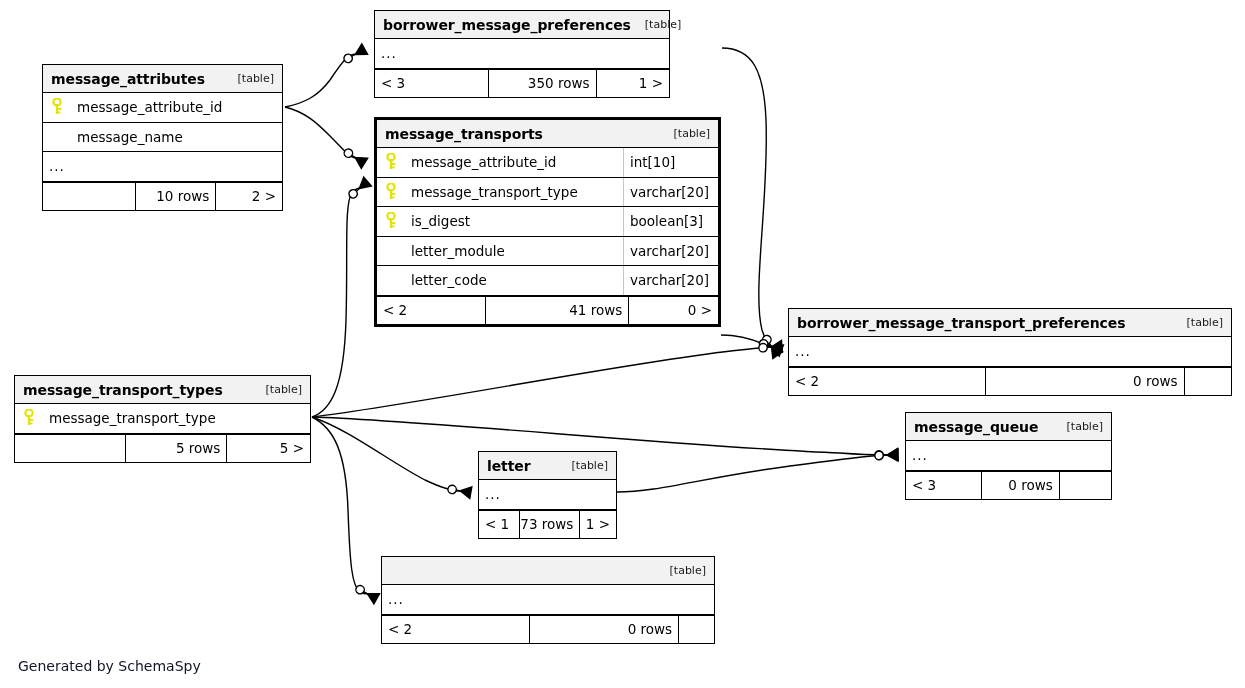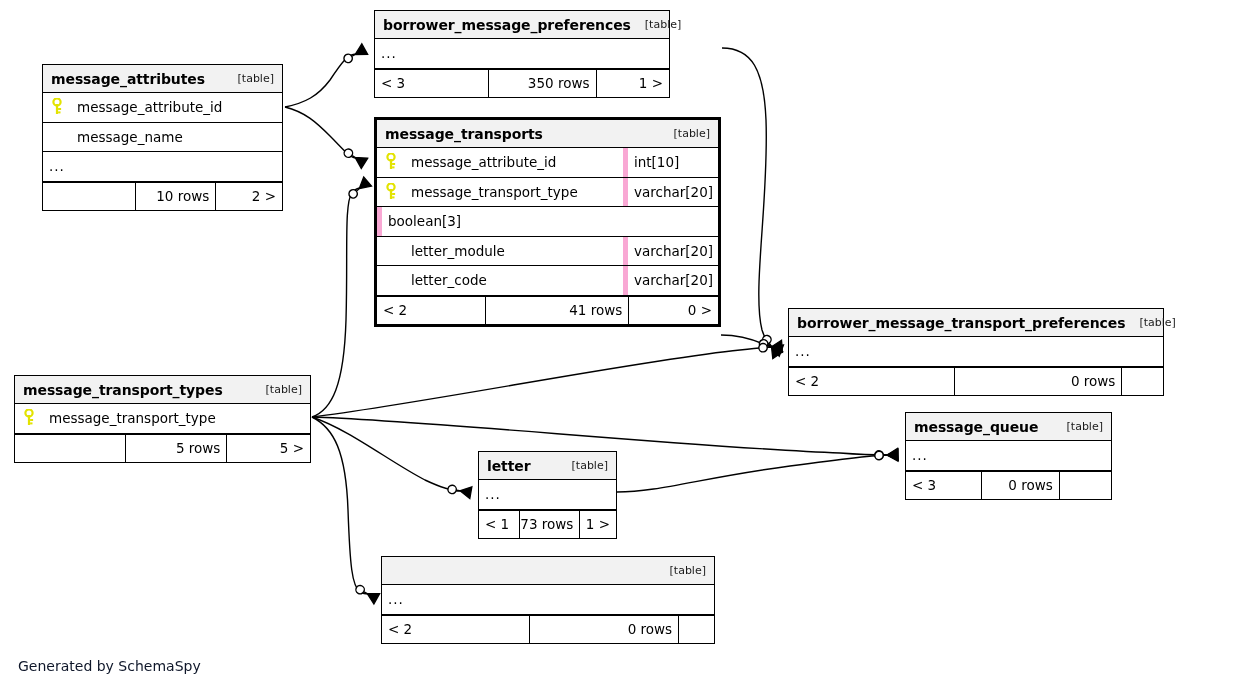--- a/index.html
+++ b/index.html
@@ -41,21 +41,21 @@
     white-space:nowrap;
   }
   .trow:last-child{border-bottom:none;}
   .cname{
     flex:1 1 auto;display:flex;align-items:center;
     padding-left:8px;overflow:hidden;
     box-sizing:border-box;
   }
   .ctype{
     flex:0 0 auto;
-    border-left:5px solid #f9a8d4;
+    border-left:1px solid #f9a8d4;
     box-sizing:border-box;
     padding:0 6px;
     height:100%;display:flex;align-items:center;
     font-size:13.5px;
   }
   .keyico{
     flex:0 0 auto;width:16px;height:18px;margin-right:10px;
     display:inline-block;position:relative;
   }
   .keyico svg{display:block;}
@@ -229,20 +229,31 @@
               <rect x="4.9" y="6" width="2.2" height="10" fill="#e3e300"></rect>
               <rect x="7.1" y="10" width="3" height="2" fill="#e3e300"></rect>
               <rect x="7.1" y="13.4" width="2.4" height="2" fill="#e3e300"></rect>
             </svg>
         </span>
         <span>message_transport_type</span>
       </span>
       <span class="ctype" style="width: 95px;">varchar[20]</span>
     </div>
     <div class="trow">
+      <span class="cname">
+        <span class="keyico">
+          <svg width="12" height="17" viewBox="0 0 12 17">
+              <circle cx="6" cy="4" r="3.6" fill="none" stroke="#e3e300" stroke-width="2.2"></circle>
+              <rect x="4.9" y="6" width="2.2" height="10" fill="#e3e300"></rect>
+              <rect x="7.1" y="10" width="3" height="2" fill="#e3e300"></rect>
+              <rect x="7.1" y="13.4" width="2.4" height="2" fill="#e3e300"></rect>
+            </svg>
+        </span>
+        <span>is_digest</span>
+      </span>
       <span class="ctype" style="width: 95px;">boolean[3]</span>
     </div>
     <div class="trow">
       <span class="cname">
         <span class="keyico"></span>
         <span>letter_module</span>
       </span>
       <span class="ctype" style="width: 95px;">varchar[20]</span>
     </div>
     <div class="trow">
@@ -252,21 +263,21 @@
       </span>
       <span class="ctype" style="width: 95px;">varchar[20]</span>
     </div>
     <div class="tfoot">
       <span class="fcell fleft" style="width: 110.4px;">&lt; 2</span>
       <span class="fcell fright" style="width: 144.9px;">41 rows</span>
       <span class="fcell fright" style="width: 89.7px;">0 &gt;</span>
     </div>
   </div>
 
-  <div class="tbl" style="left: 788px; top: 308px; width: 376px;">
+  <div class="tbl" style="left: 788px; top: 308px; width: 444px;">
     <div class="thead">
       <span class="tname">borrower_message_transport_preferences</span>
       <span class="ttag">[table]</span>
     </div>
     <div class="trow">
       <span class="ellip">...</span>
     </div>
     <div class="tfoot">
       <span class="fcell fleft" style="width: 196.69px;">&lt; 2</span>
       <span class="fcell fright" style="width: 198.9px;">0 rows</span>

